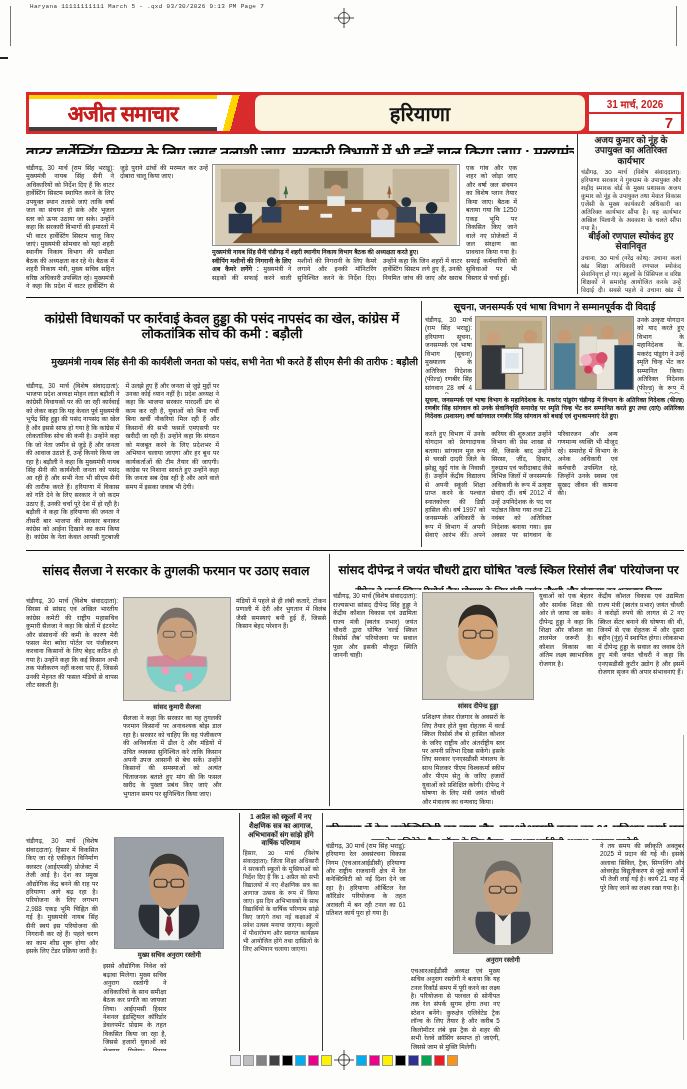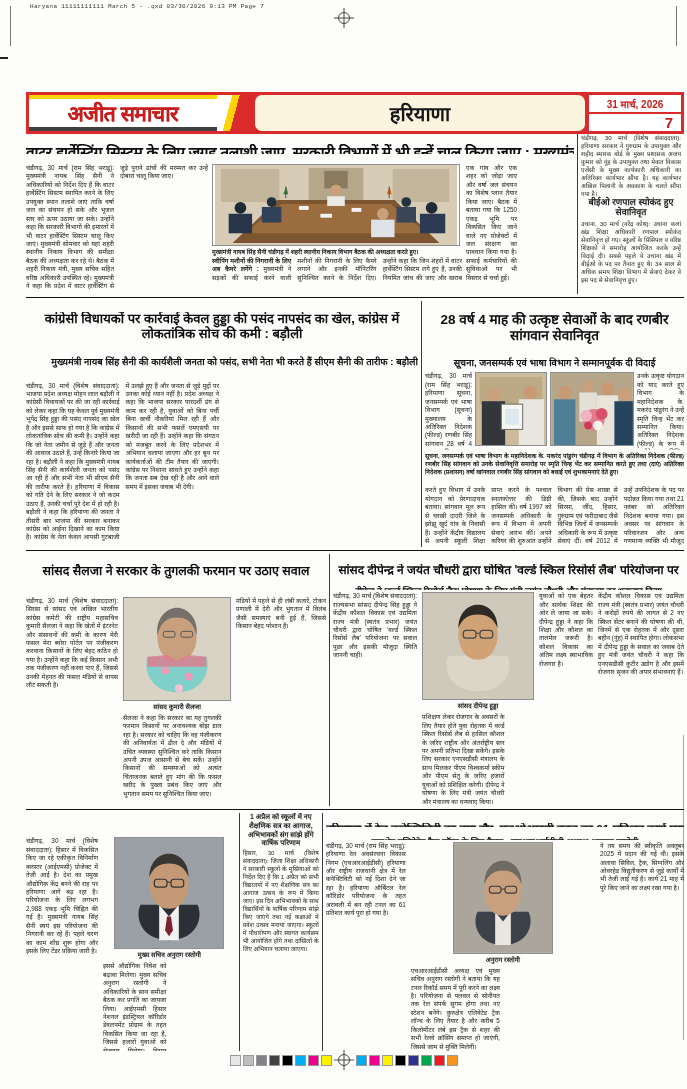--- a/index.html
+++ b/index.html
@@ -160,37 +160,37 @@
           <figcaption class="photocap">मुख्यमंत्री नायब सिंह सैनी चंडीगढ़ में शहरी स्थानीय निकाय विभाग बैठक की अध्यक्षता करते हुए।</figcaption>
           <div class="bodytext b1-under">
             <b>स्वीपिंग मशीनों की निगरानी के लिए अब कैमरे लगेंगे : </b><span>मुख्यमंत्री ने सड़कों की सफाई करने वाली मशीनों की निगरानी के लिए कैमरे लगाने और इनकी मॉनिटरिंग सुनिश्चित करने के निर्देश दिए। उन्होंने कहा कि जिन शहरों में वाटर हार्वेस्टिंग सिस्टम लगे हुए हैं, उनकी नियमित जांच की जाए और खराब सिस्टम तुरंत ठीक कराए जाएं। कचरा प्रबंधन की परियोजनाओं की समीक्षा करते हुए मुख्यमंत्री ने कहा कि शहरों को स्वच्छ बनाना सरकार की प्राथमिकता है।</span>
           </div>
         </figure>
         <div class="bodytext b1-colC">एक गांव और एक शहर को जोड़ा जाए और वर्षा जल संचयन का विशेष प्लान तैयार किया जाए। बैठक में बताया गया कि 1250 एकड़ भूमि पर विकसित किए जाने वाले नए प्रोजेक्टों में जल संरक्षण का प्रावधान किया गया है। सफाई कर्मचारियों की सुविधाओं पर भी विस्तार से चर्चा हुई।</div>
       </div>
     </article>
     <div class="vrule"></div>
     <aside class="sidebar">
+      <h3 class="sb-head">अजय कुमार को नूंह के उपायुक्त का अतिरिक्त कार्यभार</h3>
       <div class="sb-body" style="height:62px">चंडीगढ़, 30 मार्च (विशेष संवाददाता): हरियाणा सरकार ने गुरुग्राम के उपायुक्त और शहीद स्मारक बोर्ड के मुख्य प्रशासक अजय कुमार को नूंह के उपायुक्त तथा मेवात विकास एजेंसी के मुख्य कार्यकारी अधिकारी का अतिरिक्त कार्यभार सौंपा है। यह कार्यभार अखिल पिलानी के अवकाश के चलते सौंपा गया है।</div>
       <h3 class="sb-head">बीईओ रणपाल स्योकंद हुए सेवानिवृत</h3>
       <div class="sb-body" style="flex:1">उचाना, 30 मार्च (नरेंद्र कोथ): उचाना कलां खंड शिक्षा अधिकारी रणपाल स्योकंद सेवानिवृत्त हो गए। स्कूलों के प्रिंसिपल व वरिष्ठ शिक्षकों ने समारोह आयोजित करके उन्हें विदाई दी। सबसे पहले वे उचाना खंड में बीईओ के पद पर तैनात हुए थे। 34 साल से अधिक समय शिक्षा विभाग में सेवाएं देकर वे इस पद से सेवानिवृत्त हुए।</div>
     </aside>
   </section>
 
   <hr class="band-rule">
 
   <section class="band band2">
     <article class="b2-left">
       <h2 class="headline">कांग्रेसी विधायकों पर कार्रवाई केवल हुड्डा की पसंद नापसंद का खेल, कांग्रेस में लोकतांत्रिक सोच की कमी : बड़ौली</h2>
       <div class="subhead">मुख्यमंत्री नायब सिंह सैनी की कार्यशैली जनता को पसंद, सभी नेता भी करते हैं सीएम सैनी की तारीफ : बड़ौली</div>
       <div class="bodytext">चंडीगढ़, 30 मार्च (विशेष संवाददाता): भाजपा प्रदेश अध्यक्ष मोहन लाल बड़ौली ने कांग्रेसी विधायकों पर की जा रही कार्रवाई को लेकर कहा कि यह केवल पूर्व मुख्यमंत्री भूपेंद्र सिंह हुड्डा की पसंद नापसंद का खेल है और इससे साफ हो गया है कि कांग्रेस में लोकतांत्रिक सोच की कमी है। उन्होंने कहा कि जो नेता जमीन से जुड़े हैं और जनता की आवाज उठाते हैं, उन्हें किनारे किया जा रहा है। बड़ौली ने कहा कि मुख्यमंत्री नायब सिंह सैनी की कार्यशैली जनता को पसंद आ रही है और सभी नेता भी सीएम सैनी की तारीफ करते हैं। हरियाणा में विकास को गति देने के लिए सरकार ने जो कदम उठाए हैं, उनकी चर्चा पूरे देश में हो रही है। बड़ौली ने कहा कि हरियाणा की जनता ने तीसरी बार भाजपा की सरकार बनाकर कांग्रेस को आईना दिखाने का काम किया है। कांग्रेस के नेता केवल आपसी गुटबाजी में उलझे हुए हैं और जनता से जुड़े मुद्दों पर उनका कोई ध्यान नहीं है। प्रदेश अध्यक्ष ने कहा कि भाजपा सरकार पारदर्शी ढंग से काम कर रही है, युवाओं को बिना पर्ची बिना खर्ची नौकरियां मिल रही हैं और किसानों की सभी फसलें एमएसपी पर खरीदी जा रही हैं। उन्होंने कहा कि संगठन को मजबूत करने के लिए प्रदेशभर में अभियान चलाया जाएगा और हर बूथ पर कार्यकर्ताओं की टीम तैयार की जाएगी। कांग्रेस पर निशाना साधते हुए उन्होंने कहा कि जनता सब देख रही है और आने वाले समय में इसका जवाब भी देगी।</div>
     </article>
     <div class="vrule"></div>
     <article class="b2-right">
-      <h2 class="headline">28 वर्ष 4 माह की उत्कृष्ट सेवाओं के बाद रणबीर सांगवान सेवानिवृत</h2>
       <div class="subhead">सूचना, जनसम्पर्क एवं भाषा विभाग ने सम्मानपूर्वक दी विदाई</div>
       <div class="b2-photorow">
         <div class="b2-coltext" style="max-width:50px">चंडीगढ़, 30 मार्च (राम सिंह भराडू): हरियाणा सूचना, जनसम्पर्क एवं भाषा विभाग (सूचना) मुख्यालय के अतिरिक्त निदेशक (फील्ड) रणबीर सिंह सांगवान 28 वर्ष 4 माह की उत्कृष्ट सेवाओं के बाद सेवानिवृत्त हो गए।</div>
         <figure>
           <svg width="72" height="74" viewBox="0 0 72 74">
             <rect width="72" height="74" fill="#cdbb9e"></rect>
             <rect x="4" y="4" width="64" height="28" fill="#bca986"></rect>
             <circle cx="18" cy="22" r="7" fill="#caa07c"></circle>
               <rect x="6" y="29" width="24" height="45" fill="#33373c"></rect>
             <circle cx="56" cy="20" r="7" fill="#c89a74"></circle>

